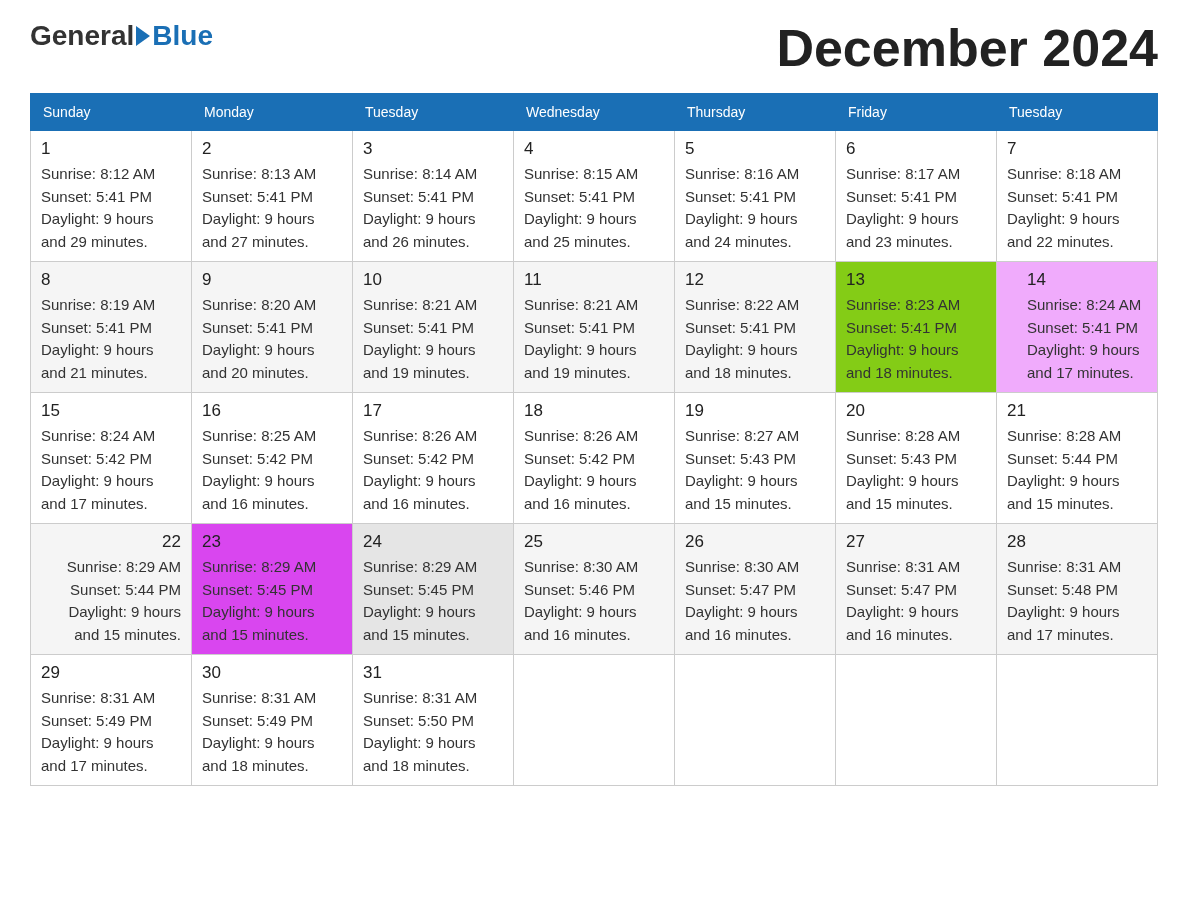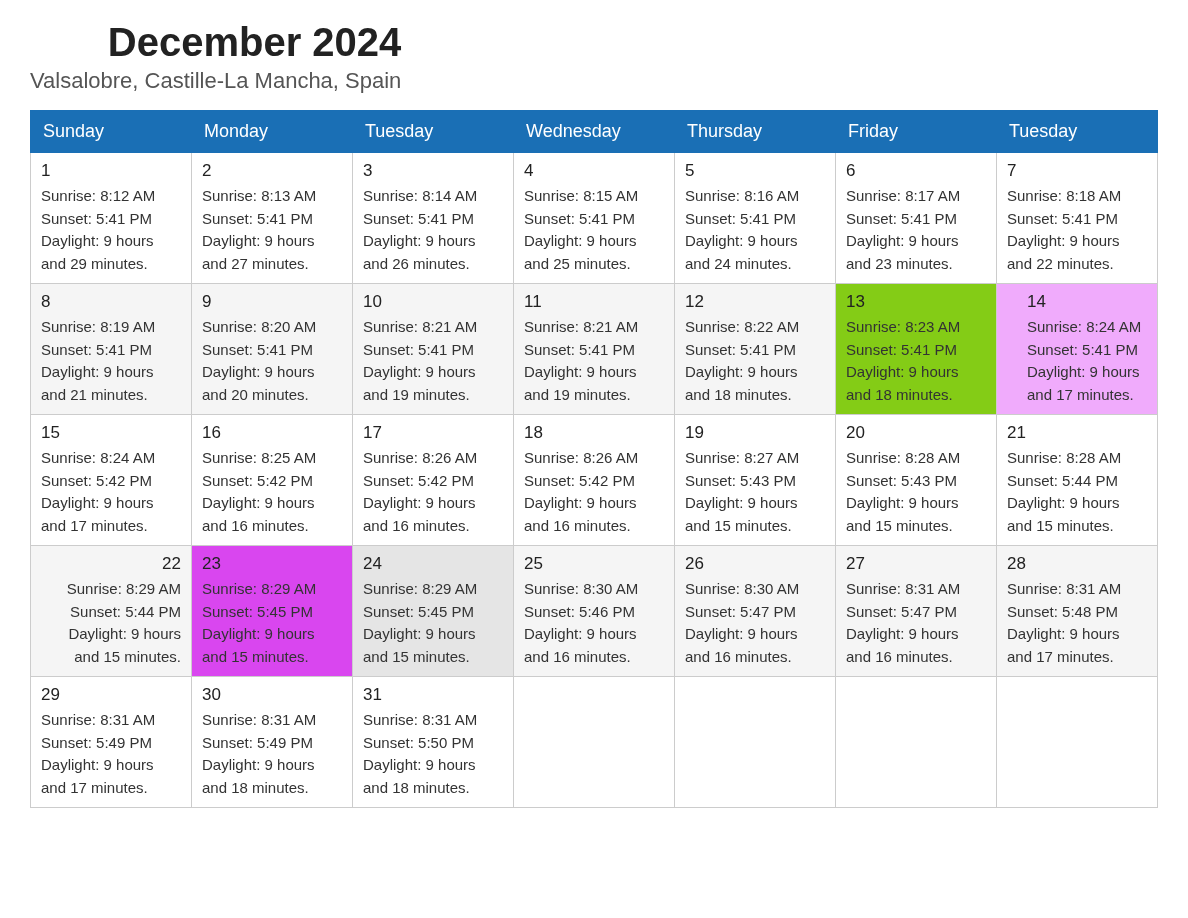--- a/index.html
+++ b/index.html
@@ -40,38 +40,38 @@
     }
     .logo-blue {
       color: #1a6fb5;
       font-size: 28px;
       font-weight: bold;
     }
     .title-section {
       text-align: right;
     }
     .month-title {
-      font-size: 40px;
+      font-size: 52px;
       font-weight: bold;
       color: #222;
       line-height: 1.1;
     }
     .location-title {
       font-size: 22px;
       color: #555;
       margin-top: 4px;
     }
     table {
       width: 100%;
       border-collapse: collapse;
     }
     th {
       background-color: #1a6fb5;
       color: #fff;
-      font-size: 18px;
+      font-size: 14px;
       font-weight: normal;
       padding: 10px 12px;
       text-align: left;
       border: 1px solid #1a6fb5;
       margin-left: 24px;
     }
     td {
       vertical-align: top;
       padding: 8px 10px;
       border: 1px solid #ccc;
@@ -97,23 +97,29 @@
       background-color: #f5f5f5;
     }
     .empty-cell {
       background-color: #fff !important;
     }
   </style>
 </head>
 <body>
 
 <div class="header">
+  <div class="logo">
+    <div class="logo-text">
+      <span class="logo-general">General</span>
+      <span class="logo-arrow"></span>
+      <span class="logo-blue">Blue</span>
+    </div>
+  </div>
   <div class="title-section">
     <div class="month-title">December 2024</div>
-    <div class="location-title">Valsalobre, Castille-La Mancha, Spain</div>
   </div>
 </div>
 
 <table>
   <thead>
     <tr>
     <th>Sunday</th>
         <th>Monday</th>
         <th>Tuesday</th>
         <th>Wednesday</th>

